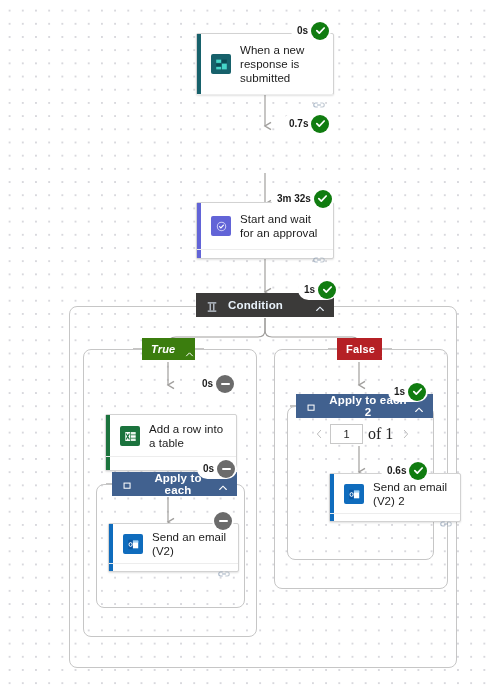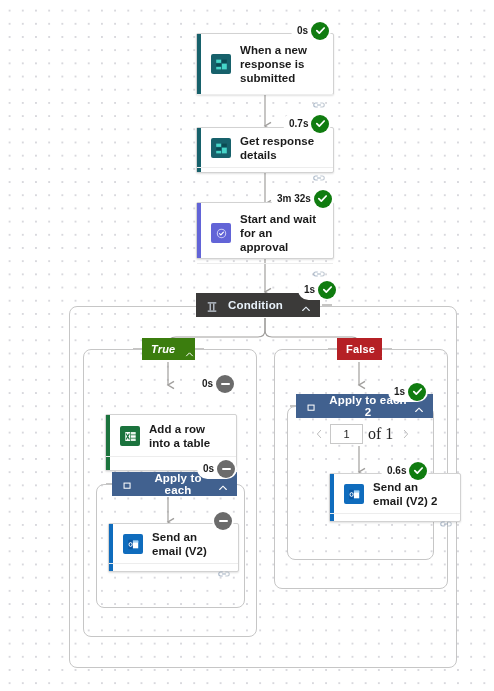--- a/index.html
+++ b/index.html
@@ -65,21 +65,20 @@
     display: flex;
     align-items: center;
     justify-content: center;
     position: relative;
   }
   .card .card-title {
     font-size: 11.5px;
     color: #1b1b1b;
     line-height: 14px;
     letter-spacing: 0.05px;
-    font-weight: bold;
   }
   .card .card-foot {
     border-top: 1px solid #ededed;
     height: 20px;
     position: relative;
   }
   .chain-icon {
     position: absolute;
     right: 8px;
     top: 5px;
@@ -283,42 +282,20 @@
   </div>
   <div class="badge" style="left:291px; top:20px;">
     <span class="dur">0s</span>
     <span class="mark ok">
       <svg width="11" height="11" viewBox="0 0 12 12">
           <path d="M2,6.2 L4.7,8.9 L10,3.3" fill="none" stroke="#fff" stroke-width="1.9" stroke-linecap="round" stroke-linejoin="round"></path>
         </svg>
     </span>
   </div>
 
-  <div class="card" style="left:196px; top:127px; width:138px; height:46px;">
-    <div class="accent" style="background:#17616b;"></div>
-    <div class="card-top" style="min-height:26px;padding-top:6px;padding-bottom:5px;">
-      <span class="app-icon" style="background:#17616b;">
-        <svg width="13" height="13" viewBox="0 0 16 16">
-          <rect x="1.5" y="2" width="6" height="4" fill="#46d5c8"></rect>
-          <rect x="8.5" y="2" width="6" height="4" fill="#0b4a52"></rect>
-          <rect x="1.5" y="7" width="6" height="3" fill="#0b4a52"></rect>
-          <rect x="8.5" y="7" width="6" height="7" fill="#46d5c8"></rect>
-          <rect x="1.5" y="11" width="6" height="3" fill="#46d5c8"></rect>
-        </svg>
-      </span>
-      <span class="card-title">Get response details</span>
-    </div>
-    <div class="card-foot">
-      <svg class="chain-icon" viewBox="0 0 16 12">
-        <path d="M6.3,8.6 L3.6,8.6 A2.6,2.6 0 0 1 3.6,3.4 L6.3,3.4" fill="none" stroke="#7a8fa8" stroke-width="1.5"></path>
-        <path d="M9.7,3.4 L12.4,3.4 A2.6,2.6 0 0 1 12.4,8.6 L9.7,8.6" fill="none" stroke="#9aa8b8" stroke-width="1.5"></path>
-        <line x1="5.4" y1="6" x2="10.6" y2="6" stroke="#7a8fa8" stroke-width="1.5"></line>
-      </svg>
-    </div>
-  </div>
   <div class="badge" style="left:283px; top:113px;">
     <span class="dur">0.7s</span>
     <span class="mark ok">
       <svg width="11" height="11" viewBox="0 0 12 12">
           <path d="M2,6.2 L4.7,8.9 L10,3.3" fill="none" stroke="#fff" stroke-width="1.9" stroke-linecap="round" stroke-linejoin="round"></path>
         </svg>
     </span>
   </div>
 
   <div class="card" style="left:196px; top:202px; width:138px; height:57px;">
@@ -348,21 +325,21 @@
         </svg>
     </span>
   </div>
 
   <div class="scope-box" style="left:69px; top:306px; width:388px; height:362px;"></div>
   <div class="scope-box" style="left:83px; top:349px; width:174px; height:288px;"></div>
   <div class="scope-box" style="left:96px; top:484px; width:149px; height:124px;"></div>
   <div class="scope-box" style="left:274px; top:349px; width:174px; height:240px;"></div>
   <div class="scope-box" style="left:287px; top:406px; width:147px; height:154px;"></div>
 
-  <div class="barhead dark" style="left:196px; top:293px; width:124px;">
+  <div class="barhead dark" style="left:196px; top:293px; width:138px;">
     <span class="bh-icon">
       <svg width="12" height="12" viewBox="0 0 14 14">
         <rect x="2" y="1.5" width="10" height="1.4" fill="#cfd8e3"></rect>
         <rect x="2" y="11.1" width="10" height="1.4" fill="#cfd8e3"></rect>
         <rect x="4.2" y="3" width="1.4" height="8" fill="#cfd8e3"></rect>
         <rect x="8.4" y="3" width="1.4" height="8" fill="#cfd8e3"></rect>
       </svg>
     </span>
     <span class="bh-title">Condition</span>
     <span class="bh-chev">

